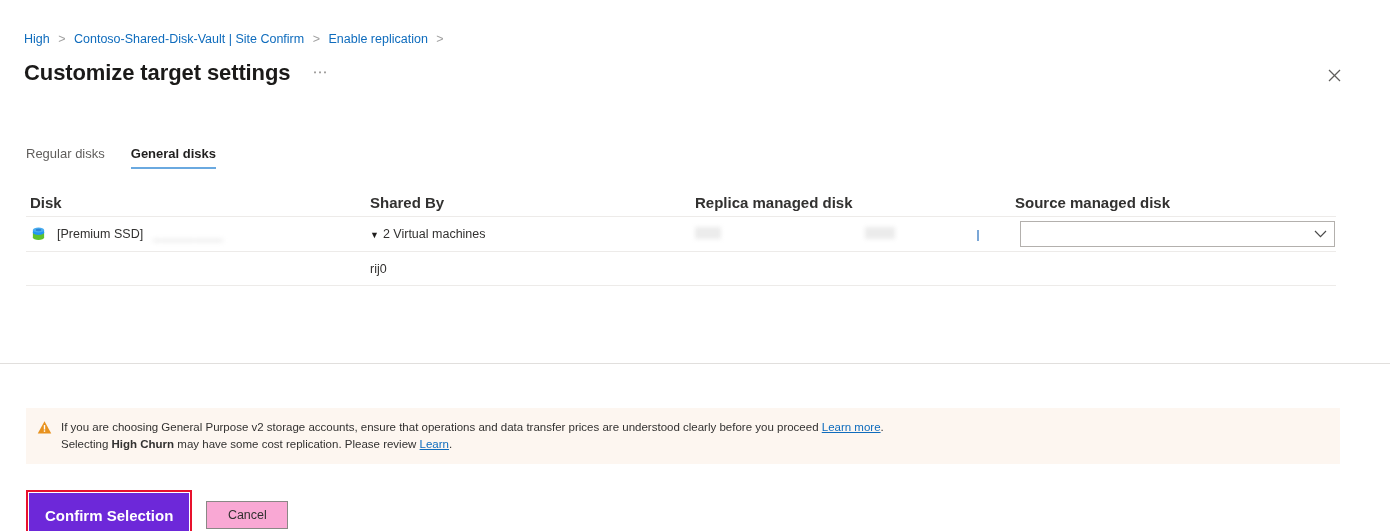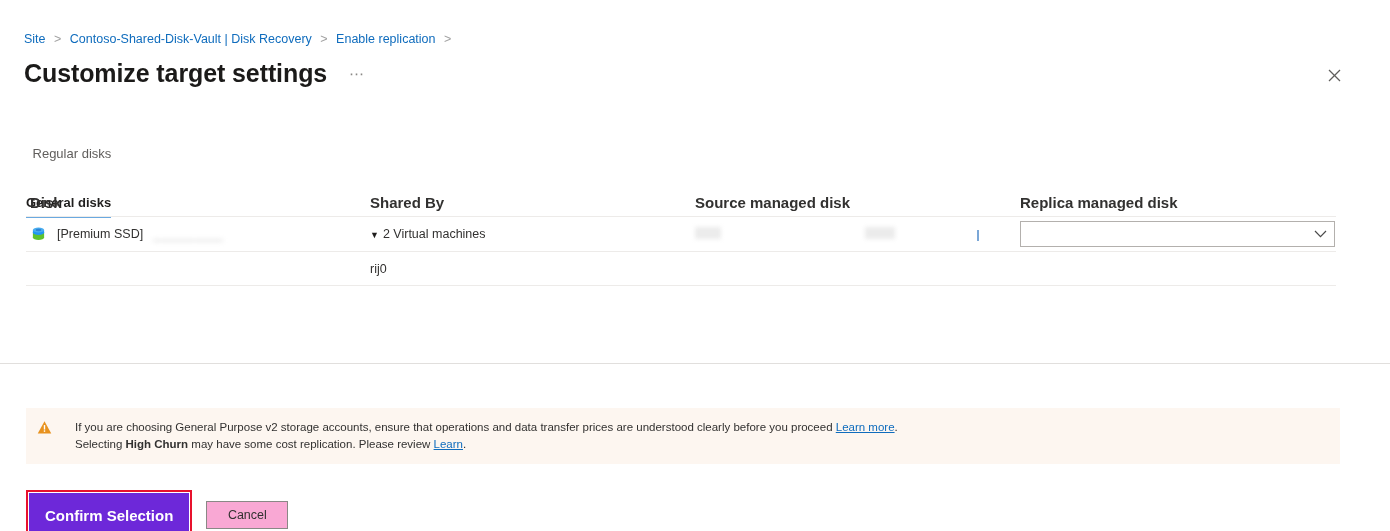--- a/index.html
+++ b/index.html
@@ -21,38 +21,38 @@
   }
   .bc-link { color: #0f6cbd; cursor: pointer; }
   .bc-sep { color: #a0a0a0; margin: 0 5px; }
 
   
   .title-row {
     position: absolute; left: 24px; top: 58px;
     display: flex; align-items: baseline; gap: 22px;
   }
   .page-title {
-    font-size: 25px; font-weight: 600; letter-spacing: -0.1px;
+    font-size: 22px; font-weight: 600; letter-spacing: -0.1px;
     color: #1b1a19; line-height: 30px;
   }
   .ellipsis-btn {
     font-size: 15px; color: #8a8886; letter-spacing: 1px;
     cursor: pointer; transform: translateY(-3px);
   }
   .close-btn {
     position: absolute; right: 45px; top: 64px;
     width: 22px; height: 22px; cursor: pointer;
     display: flex; align-items: center; justify-content: center;
     color: #605e5c;
   }
 
   
   .tabs {
     position: absolute; left: 26px; top: 146px;
-    display: flex; gap: 26px; align-items: flex-end; flex-direction: column;
+    display: flex; gap: 26px; align-items: flex-end;
   }
   .tab {
     font-size: 13px; color: #605e5c; padding-bottom: 8px;
     cursor: pointer; position: relative; white-space: nowrap;
   }
   .tab.active { color: #201f1e; font-weight: 600; }
   .tab.active::after {
     content: ""; position: absolute; left: 0; right: 0; bottom: 0;
     height: 2px; background: #6aa9e0;
   }
@@ -117,21 +117,21 @@
   .divider {
     position: absolute; left: 0; top: 363px;
     width: 1390px; height: 1px; background: #e1dfdd;
   }
 
   
   .warning {
     position: absolute; left: 26px; top: 408px;
     width: 1314px; min-height: 50px;
     background: #fdf6f0;
-    display: flex; gap: 23px;
+    display: flex; gap: 9px;
     padding: 11px 12px 11px 11px;
   }
   .warn-icon { flex: 0 0 15px; width: 15px; height: 15px; margin-top: 1px; }
   .warn-text { font-size: 11.5px; line-height: 17px; color: #323130; }
   .warn-text b { font-weight: 700; }
   .wlink { color: #0f6cbd; text-decoration: underline; cursor: pointer; }
 
   
   .footer {
     position: absolute; left: 26px; top: 490px;
@@ -154,23 +154,23 @@
     font-size: 12.5px; padding: 0 20px; height: 28px; min-width: 82px;
     cursor: pointer;
   }
 </style>
 </head>
 <body>
 
 <div class="page">
 
   <div class="breadcrumb">
-    <span class="bc-link">Site</span>
+    <span class="bc-link">High</span>
     <span class="bc-sep">&gt;</span>
-    <span class="bc-link">Contoso-Shared-Disk-Vault | Disk Recovery</span>
+    <span class="bc-link">Contoso-Shared-Disk-Vault | Site Confirm</span>
     <span class="bc-sep">&gt;</span>
     <span class="bc-link">Enable replication</span>
     <span class="bc-sep">&gt;</span>
   </div>
 
   <div class="title-row">
     <span class="page-title">Customize target settings</span>
     <span class="ellipsis-btn">⋯</span>
   </div>
 
@@ -184,22 +184,22 @@
   <div class="tabs">
     <div class="tab">Regular disks</div>
     <div class="tab active">General disks</div>
   </div>
 
   <div class="grid">
 
     <div class="grid-row grid-head">
       <div class="cell c-disk">Disk</div>
       <div class="cell c-shared">Shared By</div>
+      <div class="cell c-replica">Replica managed disk</div>
       <div class="cell c-source">Source managed disk</div>
-      <div class="cell c-replica">Replica managed disk</div>
     </div>
 
     <div class="grid-body">
 
       <div class="grid-row">
         <div class="cell c-disk">
           <svg class="disk-icon" viewBox="0 0 20 20">
             <ellipse cx="10" cy="13.4" rx="6.6" ry="3" fill="#5ec22e"></ellipse>
             <rect x="3.4" y="7.4" width="13.2" height="6" fill="#5ec22e"></rect>
             <ellipse cx="10" cy="7.6" rx="6.6" ry="3" fill="#2196f3"></ellipse>

